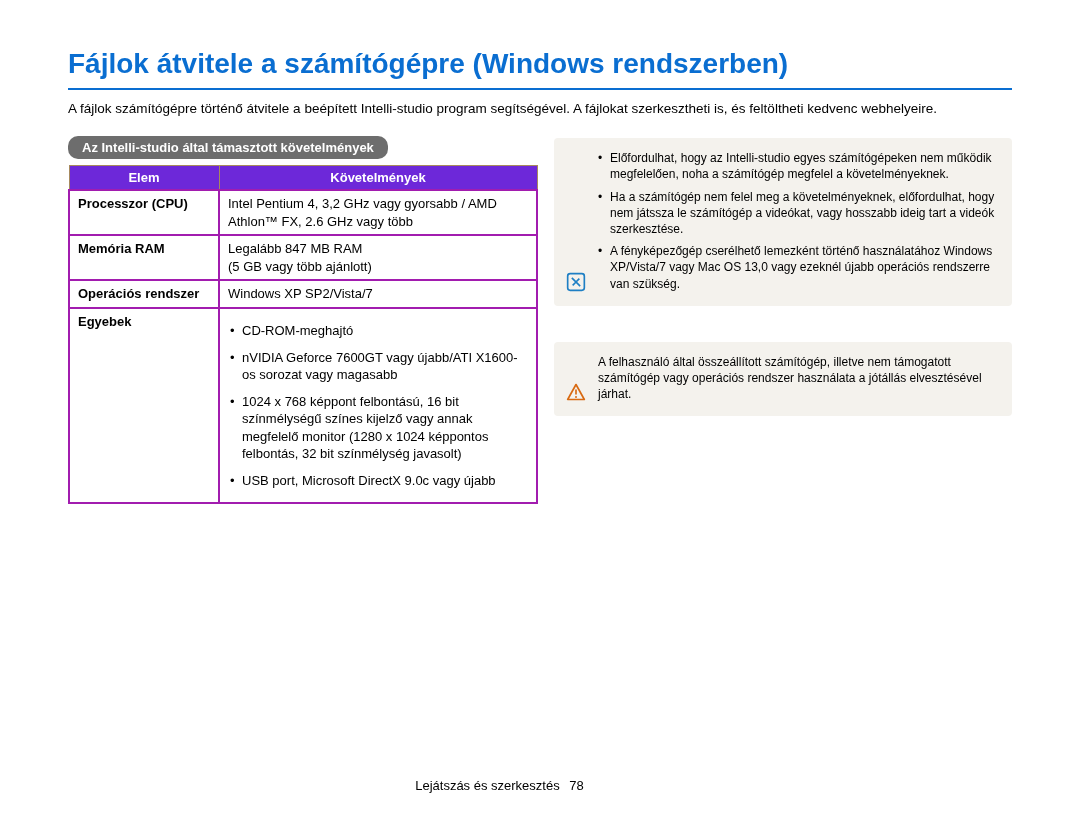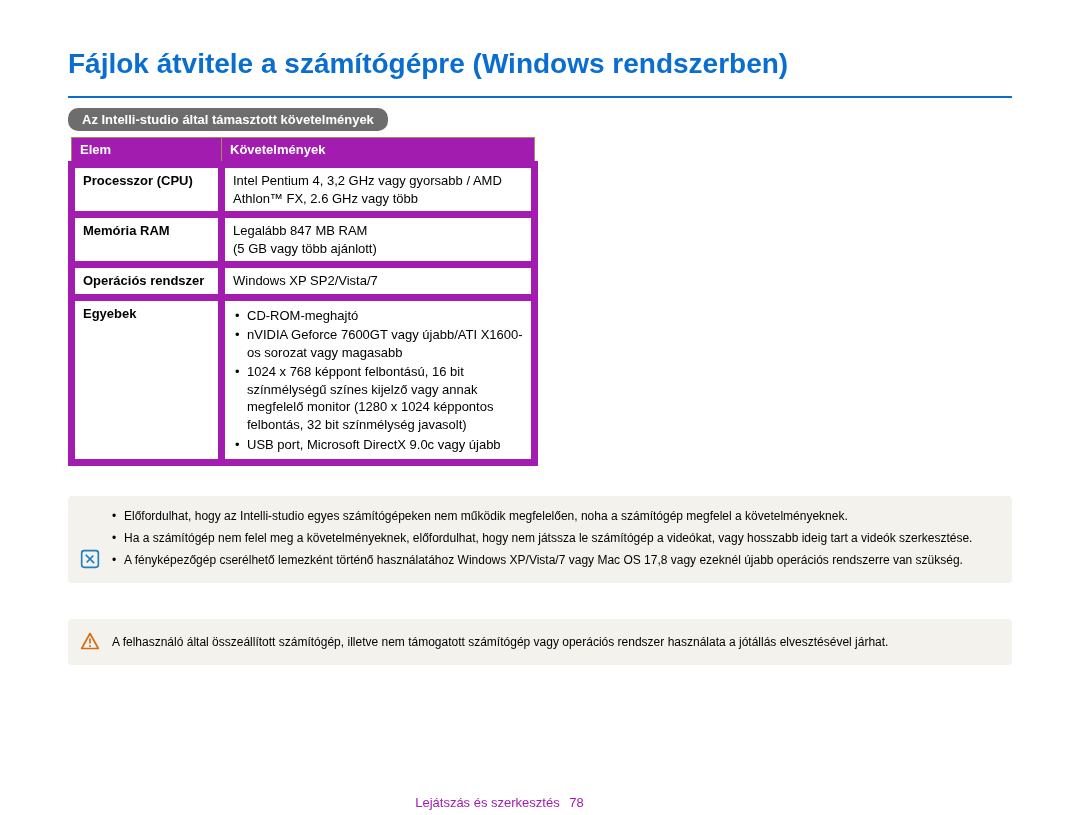--- a/index.html
+++ b/index.html
@@ -1,52 +1,53 @@
 <!DOCTYPE html>
 <html><head>
 <meta charset="utf-8">
 <style>
   * { box-sizing: border-box; margin: 0; padding: 0; }
   html, body { width: 1080px; height: 815px; background: #fff; font-family: Arial, Helvetica, sans-serif; }
   .page { padding: 48px 68px 0 68px; }
-  .title { color: #0a6ed1; font-size: 28px; font-weight: bold; border-bottom: 2px solid #0a6ed1; padding-bottom: 16px; margin-bottom: 10px; }
+  .title { color: #0a6ed1; font-size: 28px; font-weight: bold; border-bottom: 2px solid #0a6ed1; padding-bottom: 8px; margin-bottom: 10px; }
   .intro { font-size: 13.5px; line-height: 1.35; color: #000; margin-bottom: 18px; }
-  .columns { display: flex; gap: 28px; flex-direction: column; }
+  .columns { display: flex; gap: 16px; }
   .col-left { width: 470px; }
   .col-right { flex: 1; padding-top: 2px; }
 
   .section-pill { display: inline-block; background: #6d6d6d; color: #fff; font-size: 13px; font-weight: bold; padding: 4px 14px; border-radius: 10px; margin-bottom: 6px; }
 
   table.req { width: 100%; border-collapse: collapse; font-size: 13px; }
-  table.req th { background: #a21caf; color: #fff; text-align: left; font-weight: bold; padding: 4px 8px; border: 1px solid #a78a5e; }
+  table.req th { background: #6d28d9; color: #fff; text-align: center; font-weight: bold; padding: 4px 8px; border: 1px solid #a78a5e; }
   table.req th:first-child { width: 150px; }
-  table.req td { border: 7px solid #a21caf; padding: 4px 8px; vertical-align: top; line-height: 1.35; }
+  table.req td { border: 2px solid #a21caf; padding: 4px 8px; vertical-align: top; line-height: 1.35; }
   table.req td.lbl { font-weight: bold; }
   table.req ul { list-style: none; padding: 0; margin: 0; }
-  table.req li { position: relative; padding-left: 14px; margin: 2px 0; }
+  table.req li { position: relative; padding-left: 14px; margin: 9px 0; }
   table.req li::before { content: "•"; position: absolute; left: 2px; top: 0; }
 
   .callout { display: flex; gap: 12px; background: #f4f2ed; border-radius: 4px; padding: 12px 14px 14px 12px; font-size: 12px; line-height: 1.35; margin-bottom: 36px; align-items: flex-end; }
   .callout .icon { flex: 0 0 20px; display:flex; justify-content:center; }
   .callout ul { list-style: none; padding: 0; margin: 0; }
   .callout li { position: relative; padding-left: 12px; margin-bottom: 6px; }
   .callout li:last-child { margin-bottom: 0; }
   .callout li::before { content: "•"; position: absolute; left: 0; top: 0; }
 
   .note-icon svg { width: 20px; height: 20px; }
   .warn-icon svg { width: 20px; height: 20px; }
 
-  .footer { position: absolute; left: 0; width: 999px; top: 795px; text-align: center; font-size: 13px; color: #a21caf; }
+  .footer { position: absolute; left: 0; width: 999px; top: 778px; text-align: center; font-size: 13px; color: #000000; }
   .footer .pg { margin-left: 6px; }
 </style>
 </head>
 <body>
 
 <div class="page">
   <h1 class="title">Fájlok átvitele a számítógépre (Windows rendszerben)</h1>
+  <p class="intro">A fájlok számítógépre történő átvitele a beépített Intelli-studio program segítségével. A fájlokat szerkesztheti is, és feltöltheti kedvenc webhelyeire.</p>
 
   <div class="columns">
     <div class="col-left">
       <div class="section-pill">Az Intelli-studio által támasztott követelmények</div>
 
       <table class="req">
         <thead>
           <tr>
             <th>Elem</th>
             <th>Követelmények</th>
@@ -87,21 +88,21 @@
       <div class="callout">
         <div class="icon note-icon">
           <svg viewBox="0 0 24 24">
               <rect x="2" y="2" width="20" height="20" rx="3" fill="none" stroke="#1e7fc4" stroke-width="2"></rect>
               <path d="M7 7 L17 17 M8 16 C11 13 13 11 16 8" stroke="#1e7fc4" stroke-width="2" fill="none"></path>
             </svg>
         </div>
         <ul>
           <li>Előfordulhat, hogy az Intelli-studio egyes számítógépeken nem működik megfelelően, noha a számítógép megfelel a követelményeknek.</li>
           <li>Ha a számítógép nem felel meg a követelményeknek, előfordulhat, hogy nem játssza le számítógép a videókat, vagy hosszabb ideig tart a videók szerkesztése.</li>
-          <li>A fényképezőgép cserélhető lemezként történő használatához Windows XP/Vista/7 vagy Mac OS 17,8 vagy ezeknél újabb operációs rendszerre van szükség.</li>
+          <li>A fényképezőgép cserélhető lemezként történő használatához Windows XP/Vista/7 vagy Mac OS 13,0 vagy ezeknél újabb operációs rendszerre van szükség.</li>
         </ul>
       </div>
 
       <div class="callout">
         <div class="icon warn-icon">
           <svg viewBox="0 0 24 24">
               <path d="M12 3 L22 21 L2 21 Z" fill="none" stroke="#d86a12" stroke-width="2" stroke-linejoin="round"></path>
               <line x1="12" y1="9" x2="12" y2="15" stroke="#d86a12" stroke-width="2"></line>
               <circle cx="12" cy="18" r="1.2" fill="#d86a12"></circle>
             </svg>

